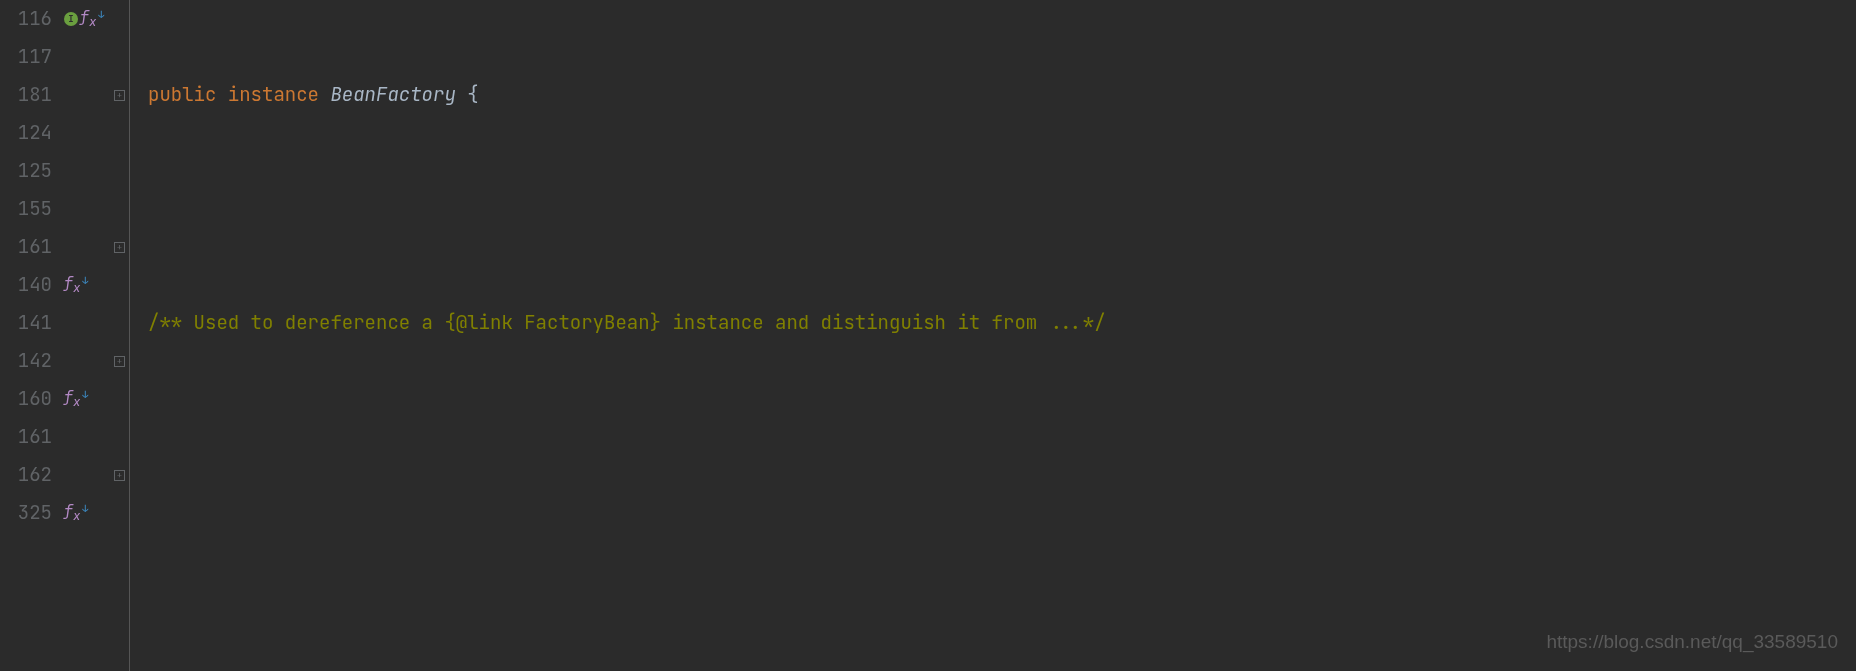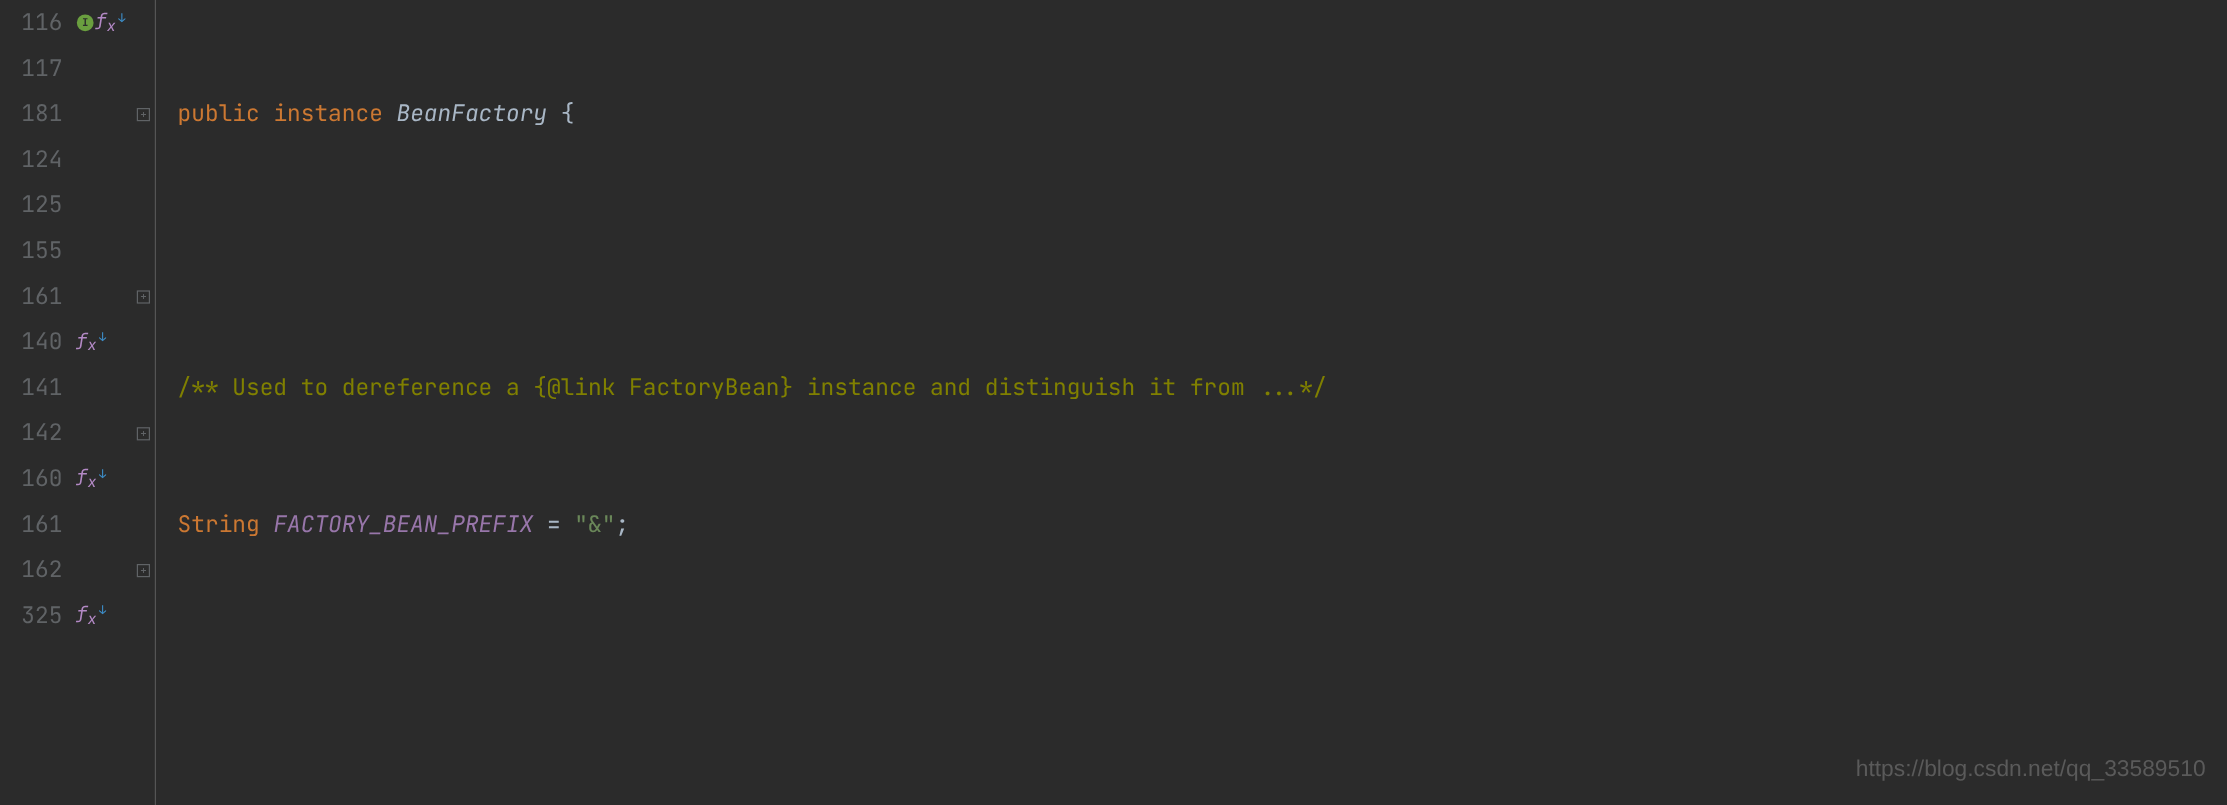--- a/index.html
+++ b/index.html
@@ -175,21 +175,20 @@
     <div class="line">
         <div class="fold-box">+</div>
       </div>
     <div class="line"></div>
   </div>
 
   <div class="code">
     <div class="line"><span class="kw-mod">public</span><span> </span><span class="kw-mod">instance</span><span> </span><span class="iface" style="color:#a9b7c6;font-style:italic">BeanFactory</span><span class="punct"> {</span></div>
     <div class="line"></div>
     <div class="line">    <span class="doccomment">/** Used to dereference a {@link FactoryBean} instance and distinguish it from ...*/</span></div>
-    <div class="line">    <span class="type">String</span><span> </span><span class="const">FACTORY_BEAN_PREFIX</span><span class="punct"> = </span><span class="str">"&amp;"</span><span class="punct">;</span></div>
     <div class="line"></div>
     <div class="line"></div>
     
     
     
     
     
     
     
     

